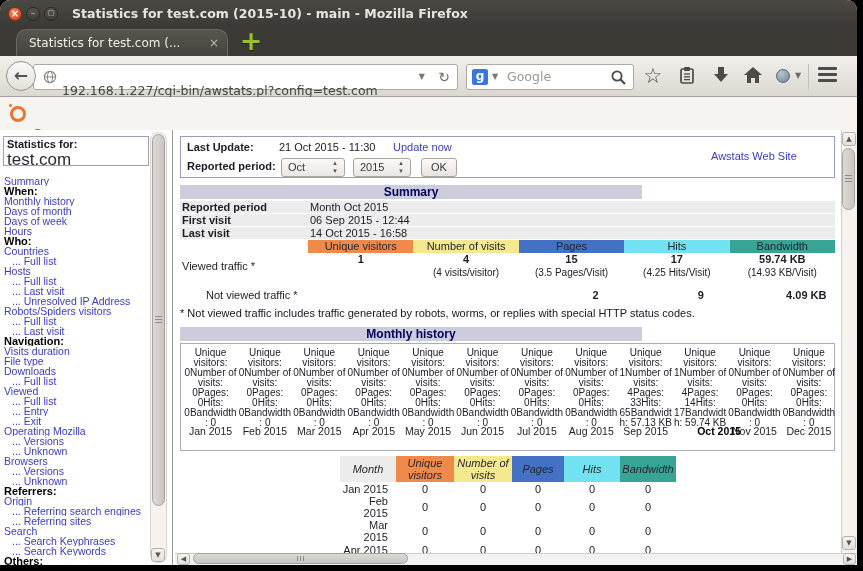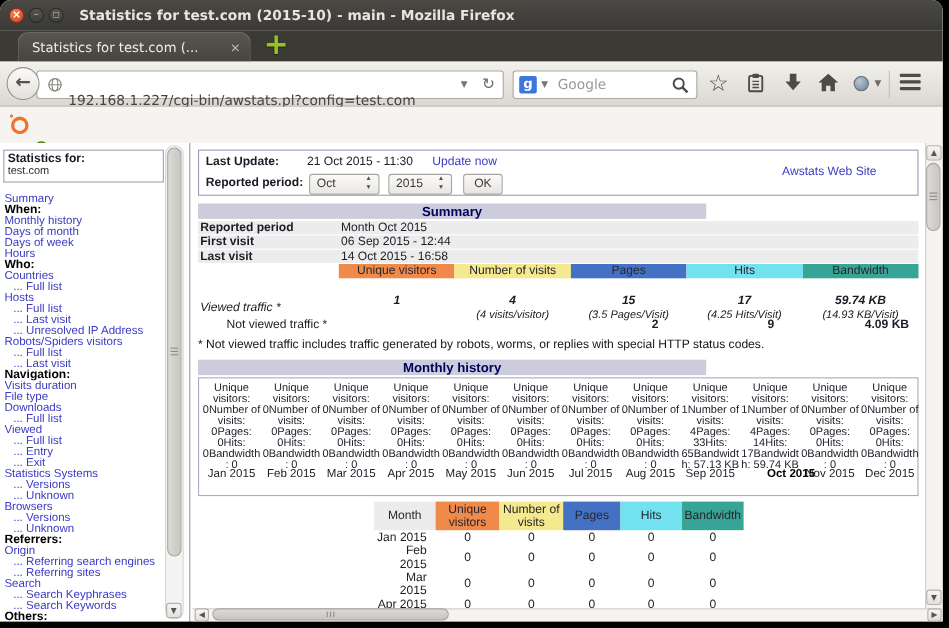--- a/index.html
+++ b/index.html
@@ -50,21 +50,21 @@
   
   .pageheader { position:absolute; left:0; top:97px; right:0; height:33px; background:#F6F4F0; }
   .logo-ring { position:absolute; left:10px; top:9px; width:16px; height:16px; border:3px solid #ED7431; border-radius:50%; }
   .logo-dot { position:absolute; left:8px; top:6px; width:5px; height:5px; background:#ED7431; border-radius:50%; border:1px solid #F6F4F0; }
   .brand-text { position:absolute; left:31px; top:0; line-height:32px; font-size:17px; color:#4d7c0f;margin-top:23px; }
 
   
   .sidebar { position:absolute; left:0; top:130px; width:171px; height:435px; background:#FFF; overflow:hidden; font-family:"Liberation Sans",sans-serif; }
   .statsbox { position:absolute; left:3px; top:6px; width:146px; height:30px; border:1px solid #A0A0AC; padding:1px 3px; }
   .statsbox .lbl { font-size:11px; font-weight:bold; color:#1A1A24; display:block; }
-  .statsbox .site { font-size:10px; color:#2B2B33; display:block; }
+  .statsbox .site { font-size:17px; color:#2B2B33; display:block; }
   .menu { position:absolute; left:4px; top:46px; width:148px; }
   .menu-item { font-size:10.5px; line-height:10px; height:10px; white-space:nowrap; overflow:hidden; }
   .menu-item.header { color:#000; font-weight:bold; font-size:11px; }
   .menu-item.link { color:#3B3BC4; }
   .menu-item.indent { padding-left:8px; }
   .frame-divider { position:absolute; left:172px; top:130px; width:1px; height:435px; background:#9A9A9A; }
 
   
   .sbtrack { position:absolute; background:#F4F3F1; border:1px solid #D8D6D2; border-radius:8px; }
   .sbthumb { position:absolute; background:linear-gradient(90deg,#DCDAD6,#C8C6C2); border:1px solid #A5A29D; border-radius:7px; }
@@ -94,35 +94,35 @@
   .t-monthly { top:197px; }
 
   .inforow { position:absolute; left:5px; width:655px; height:12px; background:#ECECEC; line-height:12px; }
   .inforow .rl { position:absolute; left:2px; font-weight:bold; }
   .inforow .rv { position:absolute; left:130px; }
 
   .colrow { position:absolute; left:5px; width:655px; }
   .colcell { position:absolute; text-align:center; }
   .hd-row { top:110px; height:13px; line-height:13px; }
   .hd-cell { height:13px; color:#26262E; }
-  .viewed-row { top:135px; height:31px;font-style:italic; }
+  .viewed-row { top:121px; height:31px; }
   .vlabel { position:absolute; left:2px; top:0; line-height:31px; }
   .vmain { display:block; font-weight:bold; padding-top:2px; }
   .vsub { display:block; font-size:10px; color:#20202B; padding-top:2px; }
   .nv-row { top:159px; height:13px; line-height:13px;margin-left:24px; }
   .nv-cell { font-weight:bold; }
   .note { position:absolute; left:5px; top:177px; color:#15151F; }
 
   .graphbox { position:absolute; left:5px; top:213px; width:655px; height:108px; border:1px solid #AAAAC0; }
   .gcol { position:absolute; top:4px; width:53px; text-align:center; font-size:10px; line-height:10px; color:#1C1C26; word-wrap:break-word; }
   .gmonth { position:absolute; top:82px; width:53px; text-align:center; font-size:10.5px; line-height:11px; color:#1C1C26; }
   .gmonth.current { font-weight:bold; color:#000;margin-left:19px; }
 
   .mtable { position:absolute; left:165px; top:326px; border-collapse:collapse; font-size:11px; color:#1C1C26; }
-  .mtable th { font-weight:normal; text-align:center; font-size:11px; padding:1px 2px; height:24px; color:#26262E; }
+  .mtable th { font-weight:normal; text-align:center; font-size:11px; padding:1px 2px; height:24px; color:#26262E;font-style:italic; }
   .mtable th.monthhd { background:#ECECEC; }
   .mtable td { height:13px; padding:0 2px; text-align:center; }
   .mtable td.mname { text-align:right; padding-right:8px; }
 
   a { text-decoration:none; }
 </style>
 </head>
 <body>
 
 <div id="window">
@@ -223,21 +223,21 @@
         <div class="menu-item link indent">... Last visit</div>
         <div class="menu-item header">Navigation:</div>
         <div class="menu-item link">Visits duration</div>
         <div class="menu-item link">File type</div>
         <div class="menu-item link">Downloads</div>
         <div class="menu-item link indent">... Full list</div>
         <div class="menu-item link">Viewed</div>
         <div class="menu-item link indent">... Full list</div>
         <div class="menu-item link indent">... Entry</div>
         <div class="menu-item link indent">... Exit</div>
-        <div class="menu-item link">Statistics Systems</div>
+        <div class="menu-item link">Operating Mozilla</div>
         <div class="menu-item link indent">... Versions</div>
         <div class="menu-item link indent">... Unknown</div>
         <div class="menu-item link">Browsers</div>
         <div class="menu-item link indent">... Versions</div>
         <div class="menu-item link indent">... Unknown</div>
         <div class="menu-item header">Referrers:</div>
         <div class="menu-item link">Origin</div>
         <div class="menu-item link indent">... Referring search engines</div>
         <div class="menu-item link indent">... Referring sites</div>
         <div class="menu-item link">Search</div>

